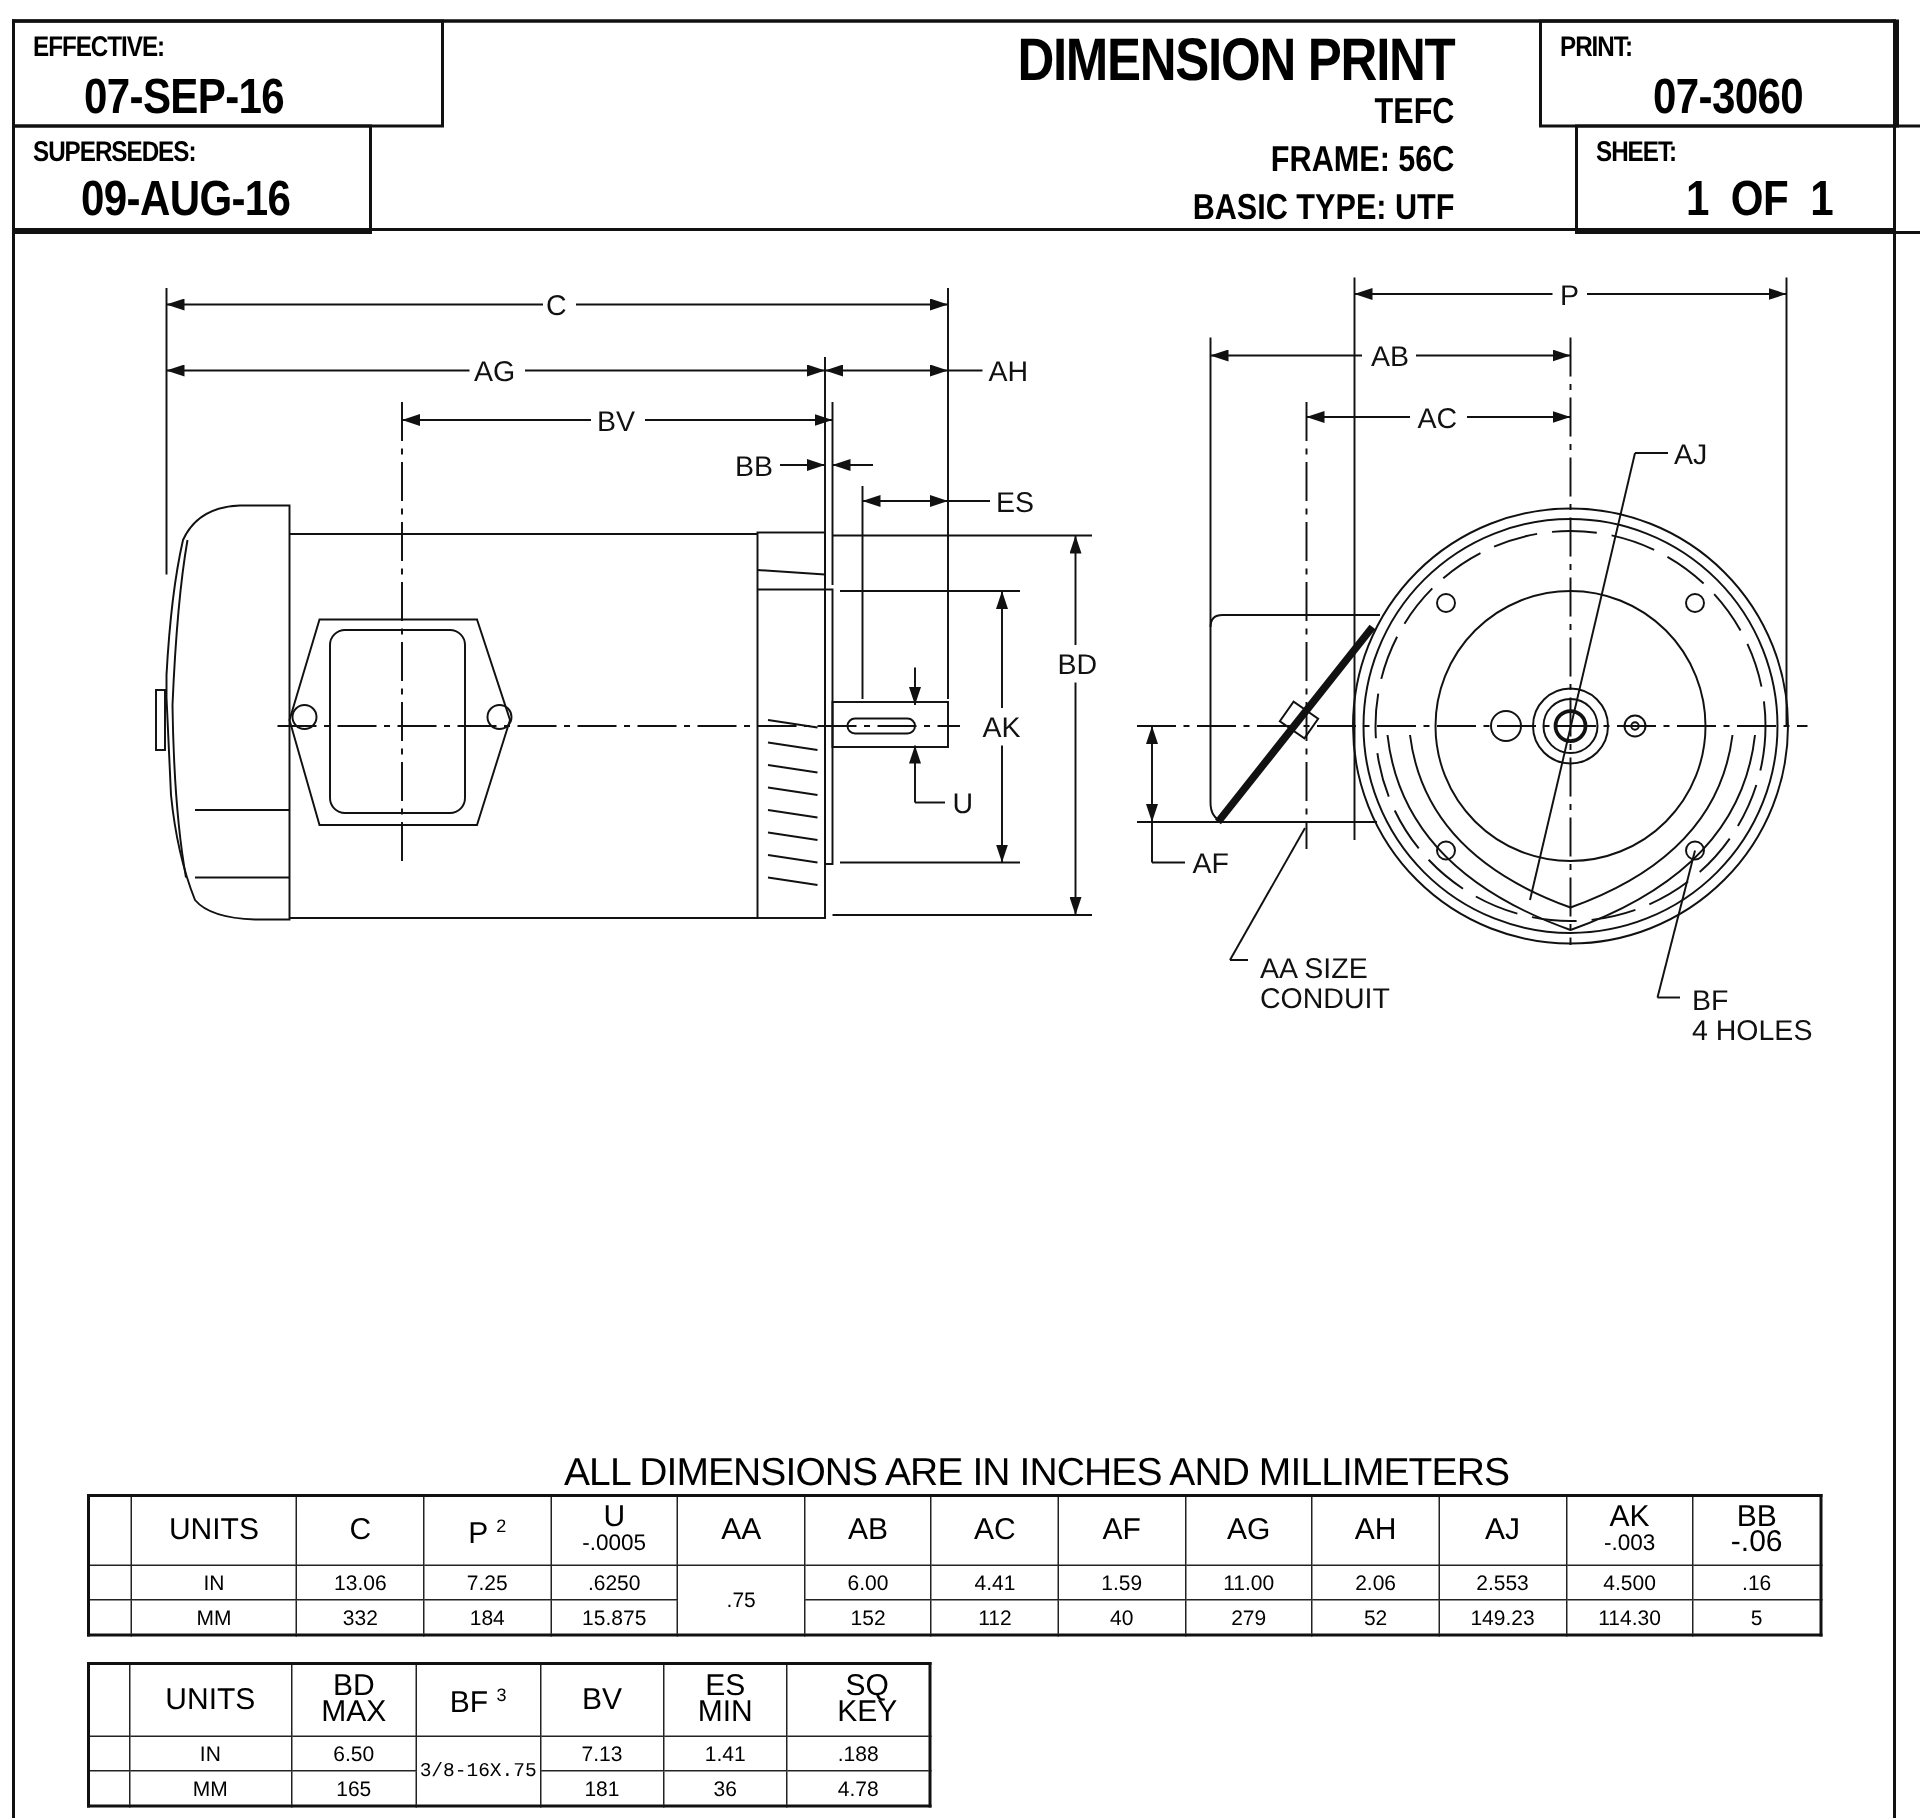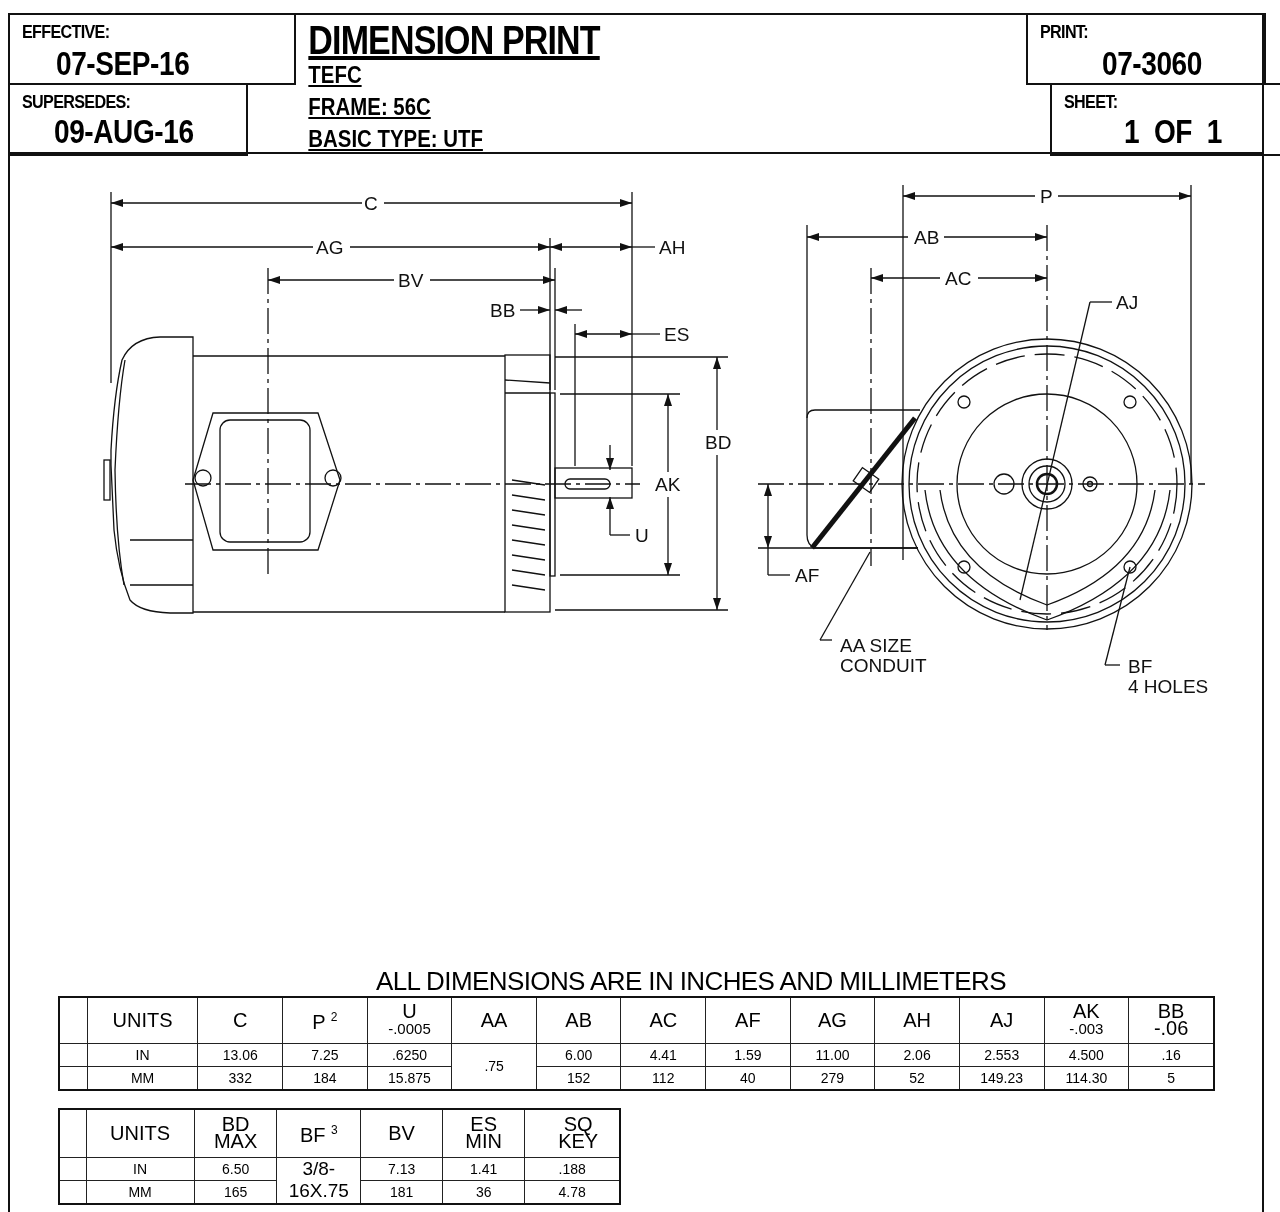--- a/index.html
+++ b/index.html
@@ -2,21 +2,21 @@
 <html><head>
 <meta charset="utf-8">
 <style>
   html, body { margin: 0; padding: 0; background: #ffffff; }
   body { width: 1280px; height: 1212px; position: relative; overflow: hidden; font-family: "Liberation Sans", sans-serif; color: #000; }
   .frame { position: absolute; left: 8px; top: 13px; width: 1256px; height: 1199px; border-left: 2px solid #111; border-right: 2px solid #111; border-top: 2px solid #111; box-sizing: border-box; }
   .titleblock { position: absolute; left: 8px; top: 13px; width: 1256px; height: 141px; box-sizing: border-box; border: 2px solid #111; }
   .tb-cell { position: absolute; box-sizing: border-box; border: 2px solid #111; }
   .tb-label { position: absolute; left: 12px; top: 6px; font-size: 19px; font-weight: bold; letter-spacing: -0.8px; transform: scaleX(0.85); transform-origin: left top; }
   .tb-value { position: absolute; font-size: 33px; font-weight: bold; letter-spacing: -0.5px; transform: scaleX(0.85); transform-origin: left top; }
-  .center-title { position: absolute; left: 240px; top: 0; width: 778px; text-align: left; font-weight: bold; text-decoration: underline; }
+  .center-title { position: absolute; left: 240px; top: 0; width: 778px; text-align: right; font-weight: bold; }
   .ct-main { font-size: 40px; line-height: 44px; margin-top: 3px; letter-spacing: -1px; transform: scaleX(0.85); }
   .ct-sub { font-size: 24px; line-height: 26px; transform: scaleX(0.85); }
   .sep-line { position: absolute; left: 8px; top: 152px; width: 1256px; height: 3px; border-top: 2px solid #111; }
   svg.drawing { position: absolute; left: 0; top: 0; }
   .dimlabel { font-family: "Liberation Sans", sans-serif; font-size: 19px; }
   .caption { position: absolute; left: 376px; top: 966px; font-size: 26px; letter-spacing: -0.6px; }
   table.dims { position: absolute; border-collapse: collapse; font-family: "Liberation Sans", sans-serif; }
   table.dims td, table.dims th { border: 1.5px solid #222; text-align: center; padding: 0; font-weight: normal; }
   table.dims th { font-size: 20px; line-height: 17px; margin-top: 16px; }
   table.dims td { font-size: 14px; height: 22px; }
@@ -272,21 +272,21 @@
     <th style="width:84px;"><span>BD</span><br><span>MAX</span></th>
     <th style="width:84px;"><span>BF</span> <sup>3</sup></th>
     <th style="width:84px;"><span>BV</span></th>
     <th style="width:84px;"><span>ES</span><br><span>MIN</span></th>
     <th style="width:84px;padding-left:12px;"><span>SQ</span><br><span>KEY</span></th>
   </tr>
   <tr>
     <td></td>
     <td>IN</td>
     <td>6.50</td>
-    <td rowspan="2" style="font-size:19px;">3/8-16X.75</td>
+    <td rowspan="2" style="font-size:13px;font-family:Liberation Mono, monospace;">3/8-16X.75</td>
     <td>7.13</td>
     <td>1.41</td>
     <td>.188</td>
   </tr>
   <tr>
     <td></td>
     <td>MM</td>
     <td>165</td>
     <td>181</td>
     <td>36</td>

